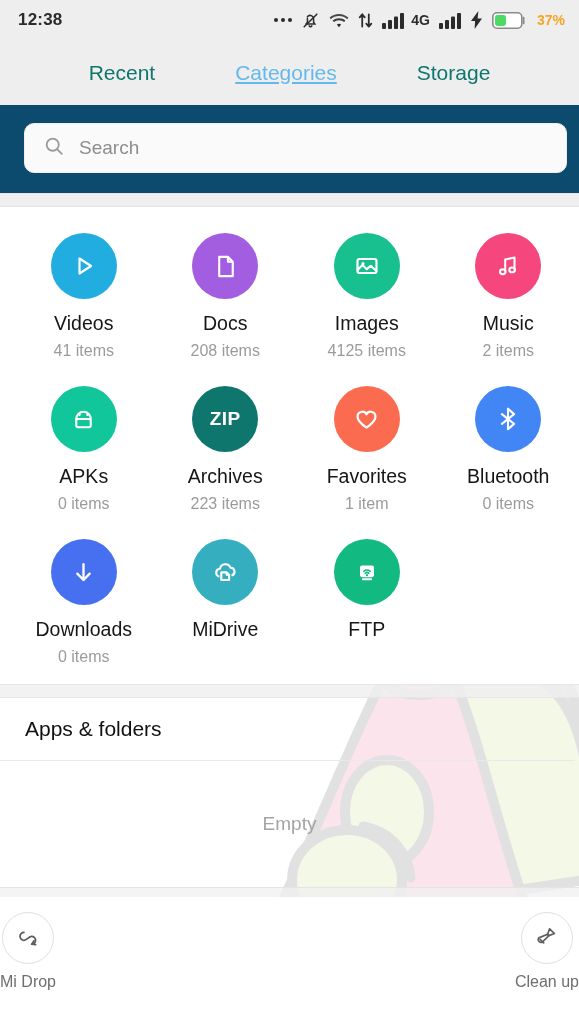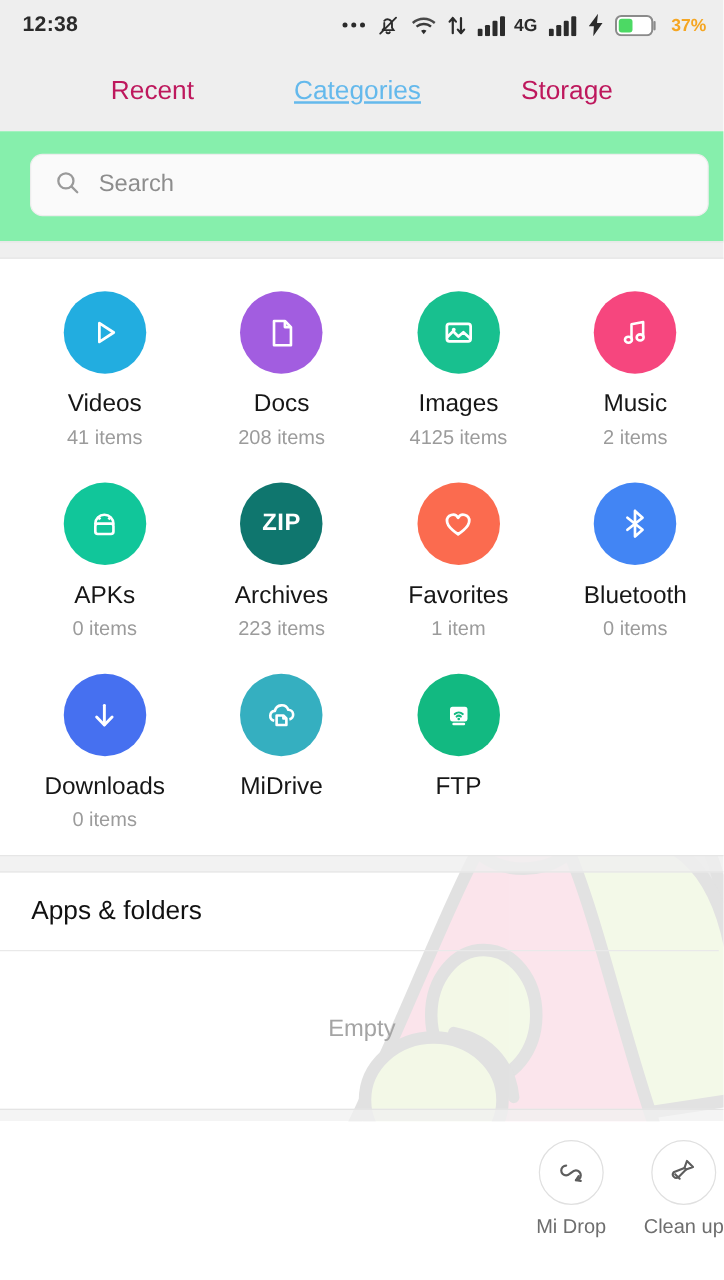--- a/index.html
+++ b/index.html
@@ -66,32 +66,32 @@
     position: relative; z-index: 5;
     height: 65px;
     background: #eeeeee;
     display: flex;
     align-items: center;
     justify-content: center;
     gap: 76px;
   }
   .tab {
     font-size: 21px;
-    color: #be185d;
+    color: #0f766e;
     background: none; border: none;
     font-family: "Liberation Sans", sans-serif;
     cursor: pointer;
     padding: 4px 2px;
   }
   .tab.active { color: #64B9EC; text-decoration: underline; }
 
   
   .search-wrap {
     position: relative; z-index: 5;
-    background: #86efac;
+    background: #0c4a6e;
     padding: 18px 12px 20px 24px;
   }
   .searchbox {
     height: 50px;
     border-radius: 10px;
     background: #fafafa;
     border: 1px solid #ededed;
     display: flex;
     align-items: center;
     padding: 0 18px;
@@ -175,21 +175,21 @@
     position: relative; z-index: 4;
     height: 10px; background: rgba(240,240,240,.75);
     border-top: 1px solid #e4e4e4;
   }
   .bottombar {
     position: relative; z-index: 5;
     background: #ffffff;
     height: 112px;
     display: flex;
     align-items: flex-start;
-    justify-content: flex-end;
+    justify-content: space-between;
     gap: 30px;
     padding-top: 15px;
   }
   .botitem { display:flex; flex-direction:column; align-items:center; }
   .bot-circ {
     width: 52px; height: 52px; border-radius: 50%;
     border: 1px solid #e0e0e0;
     display:flex; align-items:center; justify-content:center;
     background:#fff;
   }

